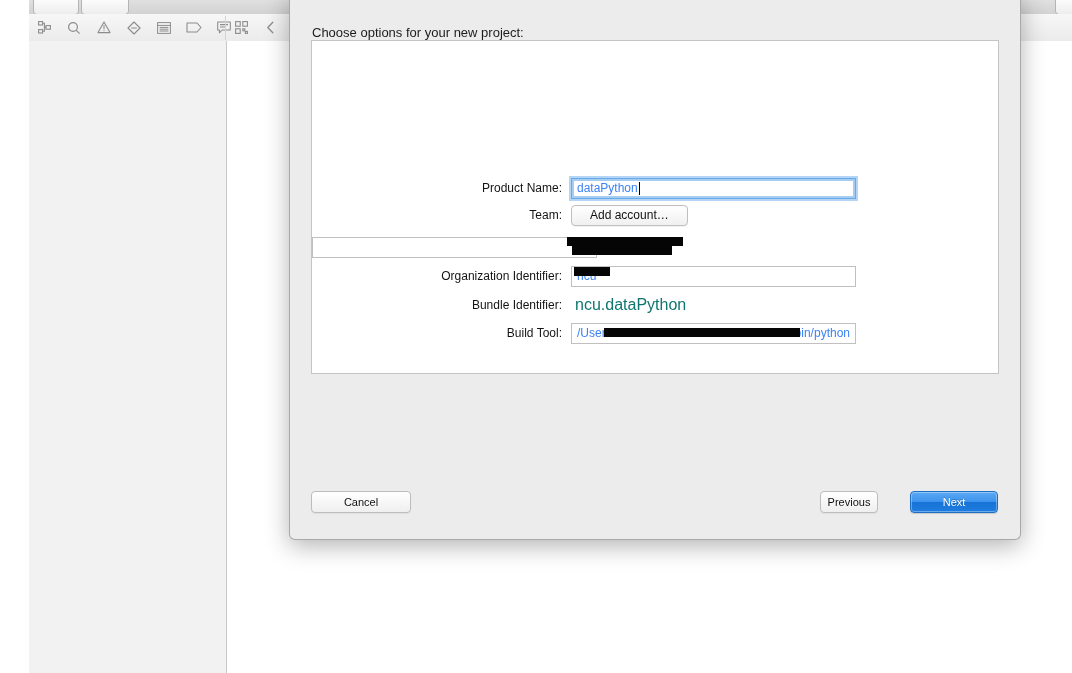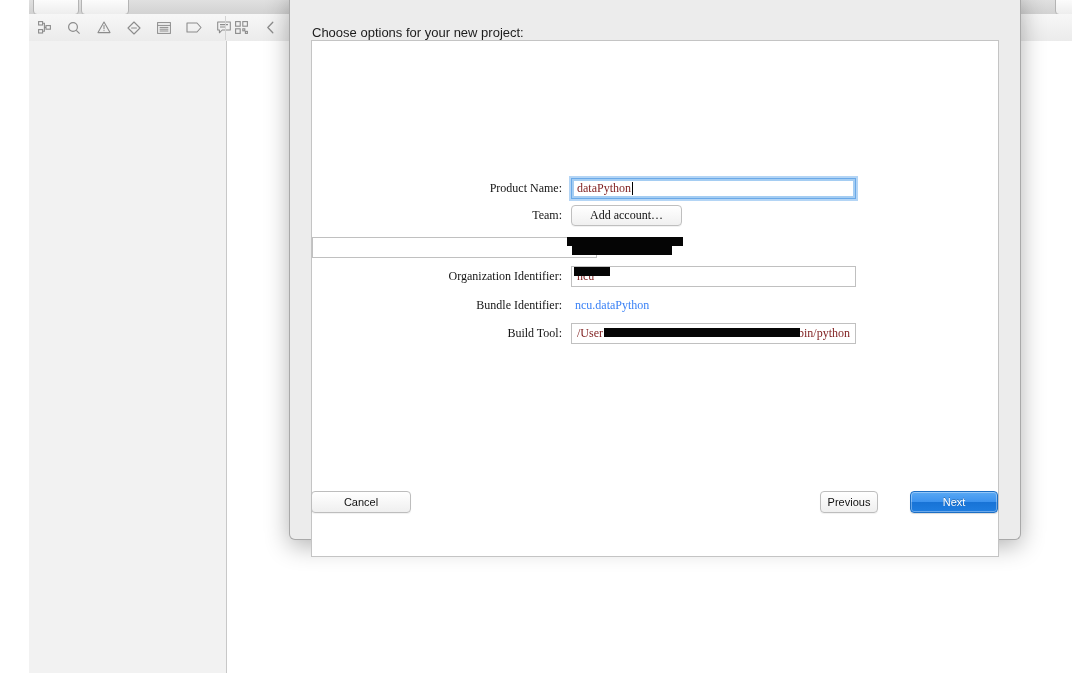--- a/index.html
+++ b/index.html
@@ -142,25 +142,24 @@
   }
   .sheet-title {
     position: absolute;
     left: 22px; top: 33px;
     font-size: 13px;
     color: #1c1c1c;
   }
   .panel {
     position: absolute;
     left: 21px; top: 48px;
-    width: 688px; height: 517px;
+    width: 688px; height: 334px;
     background: #ffffff;
     border: 1px solid #c4c4c4;
     box-sizing: border-box;
-    font-family: Liberation Serif, serif;
   }
 
   
   .form {
     position: absolute;
     left: 0; top: 0;
     width: 688px;
   }
   .row {
     position: absolute;
@@ -179,21 +178,21 @@
     white-space: nowrap;
   }
   .tfield {
     position: relative;
     width: 285px;
     height: 21px;
     background: #ffffff;
     border: 1px solid #c0c0c0;
     box-sizing: border-box;
     font-size: 12px;
-    color: #7f1d1d;
+    color: #3b82f6;
     display: flex;
     align-items: center;
     padding-left: 5px;
     overflow: hidden;
   }
   .tfield.focused {
     border: 1px solid #6aa9e8;
     outline: 2px solid rgba(105,171,233,.60);
     outline-offset: -3px;
     box-shadow: 0 0 0 2px rgba(118,178,236,.55);
@@ -204,22 +203,22 @@
     height: 13px;
     background: #000;
     margin-left: 1px;
   }
   .redact {
     position: absolute;
     background: #050505;
     height: 9px;
   }
   .static-val {
-    font-size: 12px;
-    color: #3b82f6;
+    font-size: 16px;
+    color: #0f766e;
     padding-left: 4px;
   }
 
   .push-btn {
     height: 21px;
     padding: 0 18px;
     font-size: 12px;
     color: #111;
     background: linear-gradient(#ffffff, #f0f0f0);
     border: 1px solid #bfbfbf;

